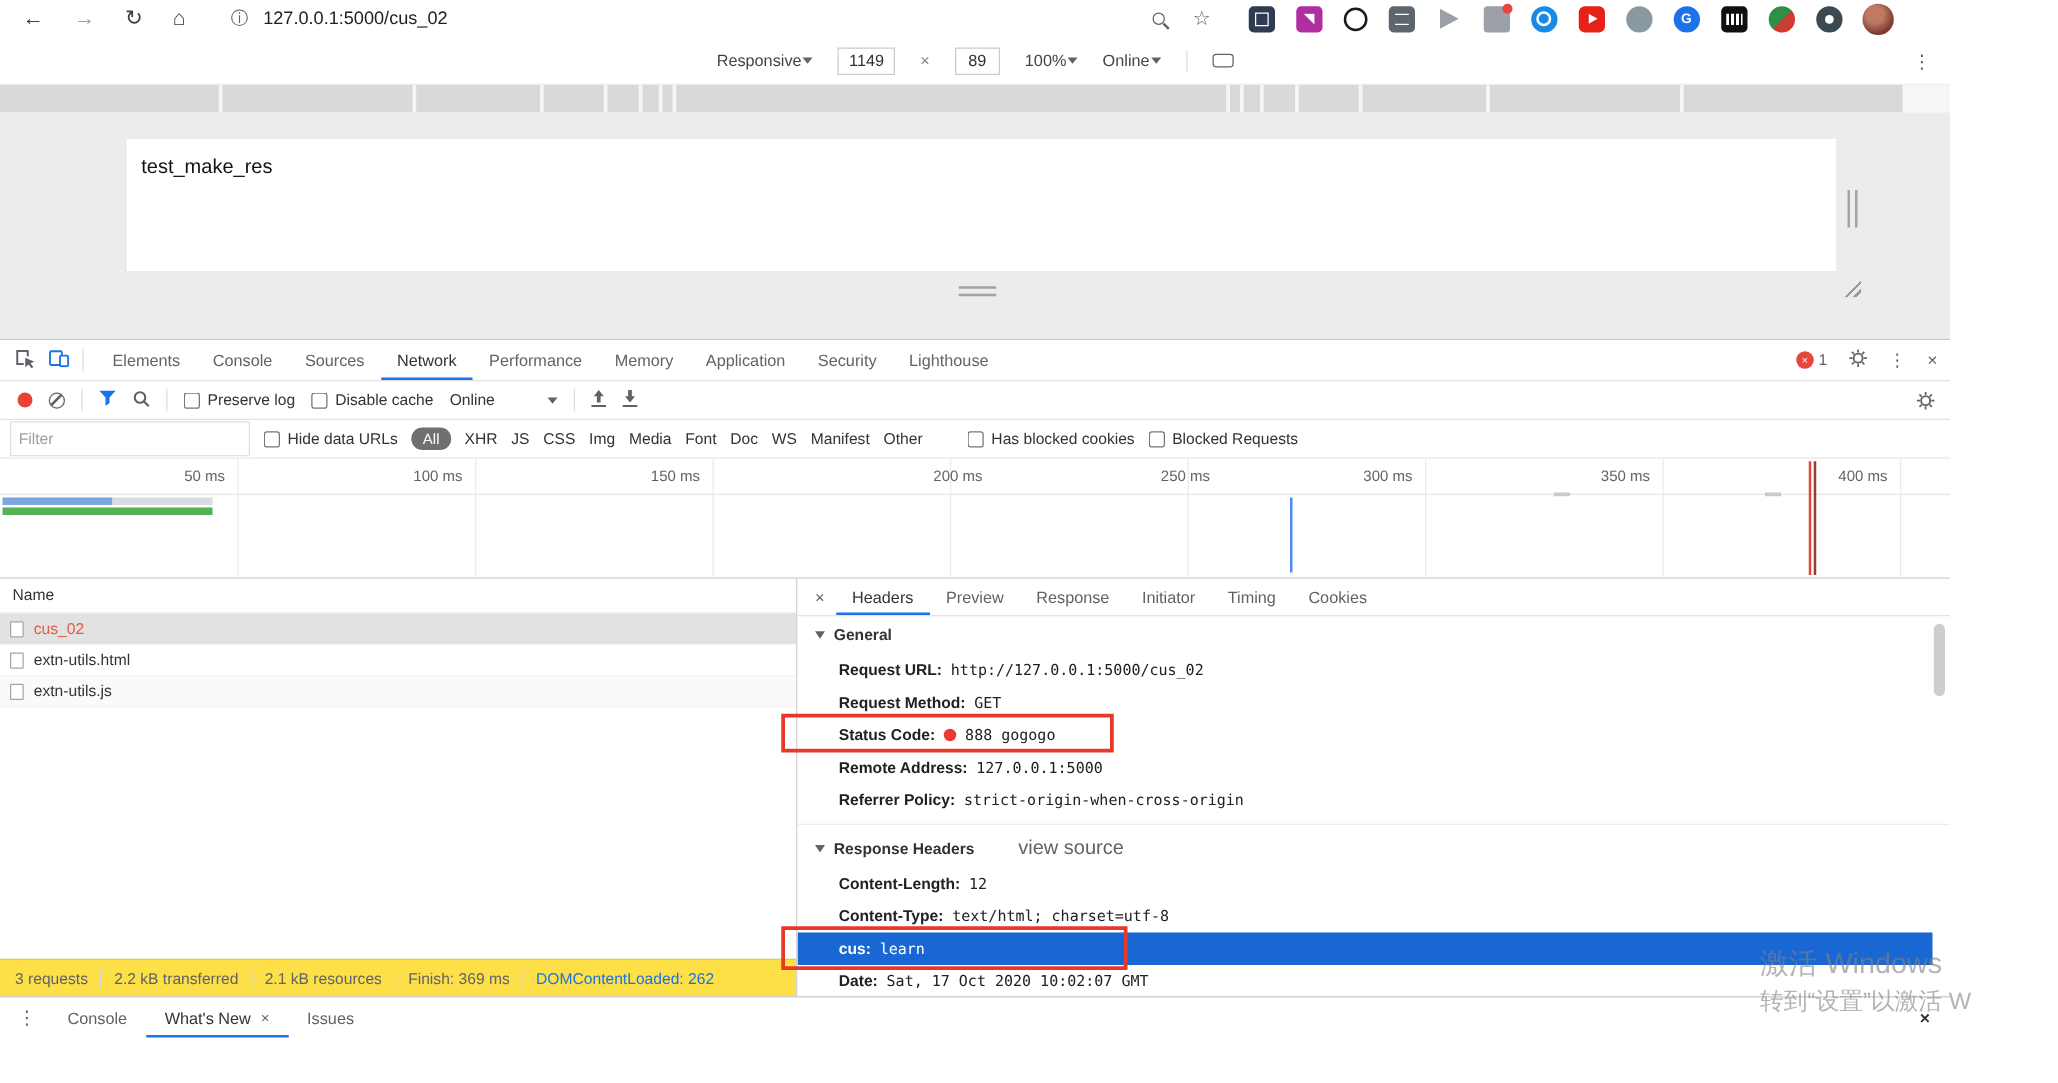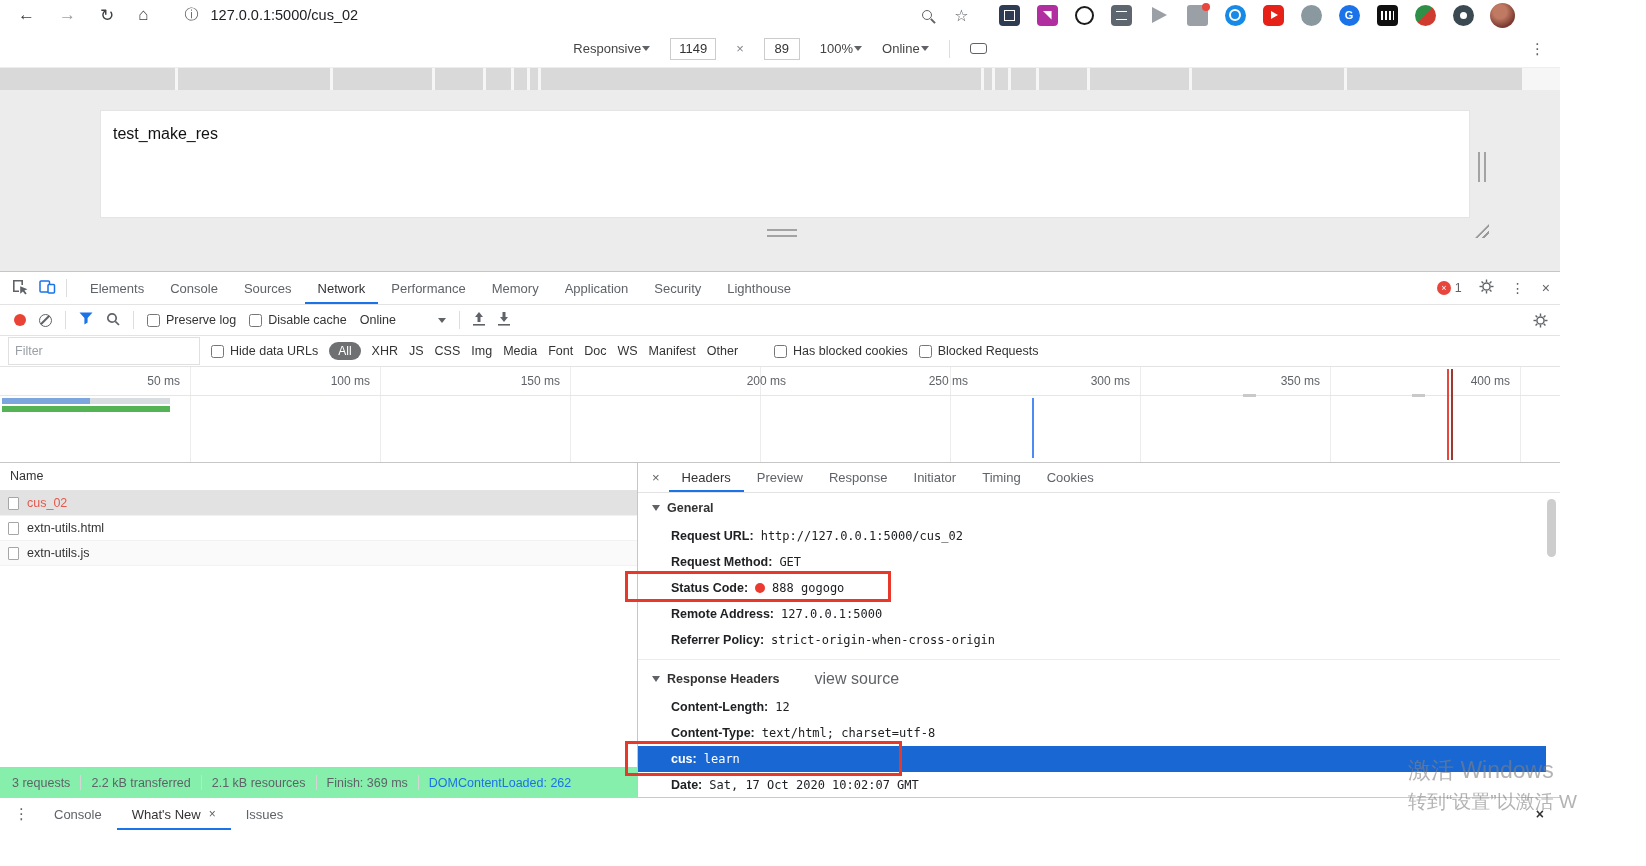--- a/index.html
+++ b/index.html
@@ -98,21 +98,21 @@
   .tl-dash { position:absolute; top:27px; width:13px; height:3px; background:#c9c9c9; }
 
   .net-body { position:absolute; top:191px; bottom:0; left:0; right:0; display:flex; }
   .req-panel { width:638px; border-right:1px solid #c6c6c6; display:flex; flex-direction:column; background:#fff; overflow:hidden; }
   .req-head { height:28px; line-height:27px; padding-left:10px; border-bottom:1px solid #e3e3e3; color:#333; }
   .req-row { height:25px; display:flex; align-items:center; padding-left:8px; gap:8px; color:#333; border-bottom:1px solid #f2f2f2; }
   .req-row.selected { background:#e2e2e2; }
   .req-row.striped { background:#fafafa; }
   .req-row .err { color:#e3594c; }
   .ficon { width:11px; height:13px; border:1px solid #a6a6a6; border-radius:1px; background:#fff; flex:0 0 auto; }
-  .req-status { margin-top:auto; height:30px; border-top:1px solid #c6c6c6; display:flex; align-items:center; color:#5f6368; padding-left:12px; white-space:nowrap; background:#86efac; }
+  .req-status { margin-top:auto; height:30px; border-top:1px solid #c6c6c6; display:flex; align-items:center; color:#5f6368; padding-left:12px; white-space:nowrap; background:#fde047; }
   .st-sep { width:1px; height:15px; background:#d5d5d5; margin:0 10px; flex:0 0 auto; }
   .blue { color:#1a73e8; }
 
   .detail-panel { flex:1; display:flex; flex-direction:column; min-width:0; position:relative; background:#fff; }
   .detail-tabs { height:30px; display:flex; align-items:center; border-bottom:1px solid #e3e3e3; font-size:13px; color:#5f6368; }
   .dclose { padding:0 9px 0 14px; font-size:13px; }
   .dtab { padding:0 13px; height:100%; display:flex; align-items:center; }
   .dtab.active { color:#333; box-shadow:inset 0 -2px 0 #1a73e8; }
   .detail-content { flex:1; overflow:hidden; }
   .sec-head { display:flex; align-items:center; height:30px; padding-left:14px; gap:7px; font-weight:bold; color:#333; }

